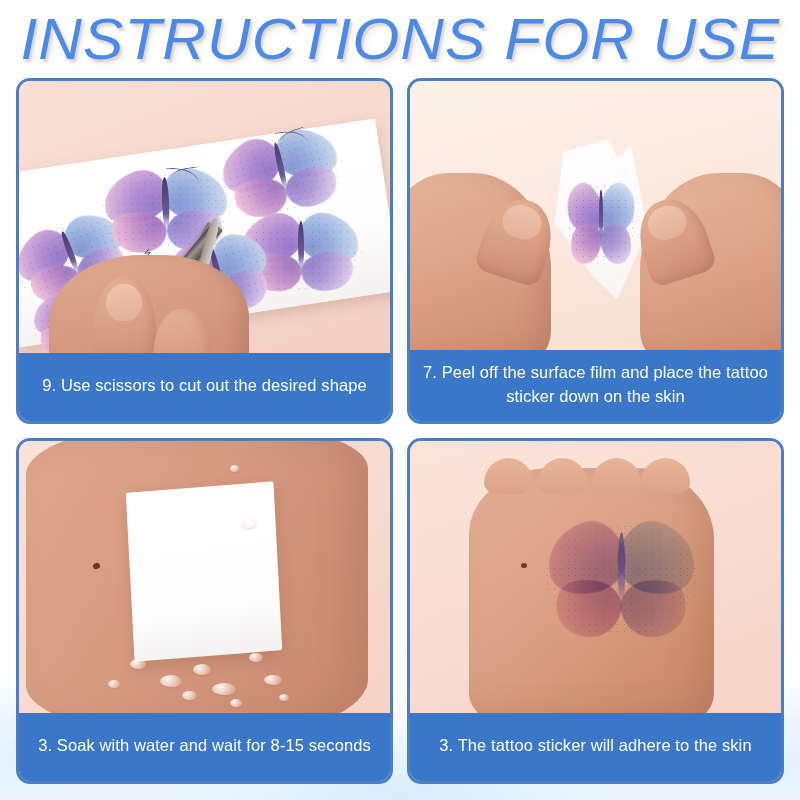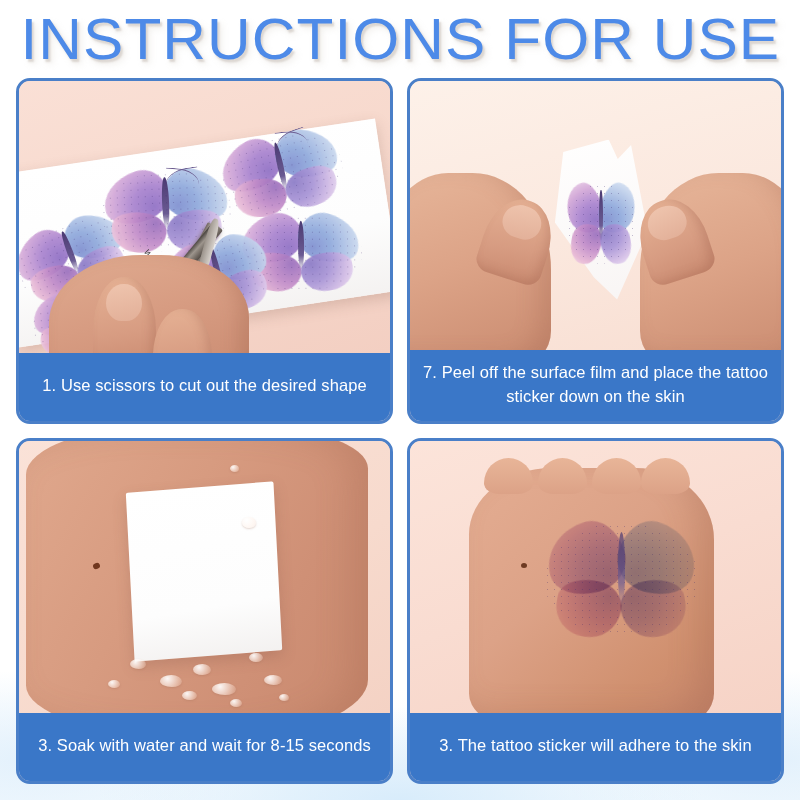--- a/index.html
+++ b/index.html
@@ -17,20 +17,21 @@
       radial-gradient(ellipse 300px 120px at 780px 760px, #e3f1fc 0%, rgba(227,241,252,0) 75%),
       linear-gradient(180deg, #ffffff 0%, #ffffff 86%, #f4fafe 100%);
     position: relative;
   }
 
   
   .title-wrap {
     height: 78px;
     display: flex; align-items: center; justify-content: center;
     position: relative;
+    font-style: italic;
   }
   .title {
     font-size: 57px;
     letter-spacing: 1px;
     font-weight: 400;
     color: #4d8ae8;
     white-space: nowrap;
     transform: scaleX(1.06);
     text-shadow: 2px 3px 2px rgba(180,170,160,0.42),
                  4px 5px 6px rgba(200,190,180,0.25);
@@ -356,21 +357,21 @@
         <span class="blade b2"></span>
         <span class="blade-tip"></span>
       </div>
 
       <div class="hand1"></div>
       <div class="finger" style="left:20%; bottom:-6%; width:17%; height:34%;">
         <span class="nail"></span>
       </div>
       <div class="finger" style="left:36%; bottom:-14%; width:16%; height:30%;"></div>
     </div>
-    <div class="caption">1. Use scissors to cut out the desired shape</div>
+    <div class="caption">9. Use scissors to cut out the desired shape</div>
   </div>
 
   <div class="card">
     <div class="photo">
       <div class="bg-cream"></div>
 
       <div class="film"></div>
       <div class="bfly" style="left:42%; top:38%; width:19%; height:30%;">
         <span class="wing w-ul"></span>
           <span class="wing w-ur"></span>

